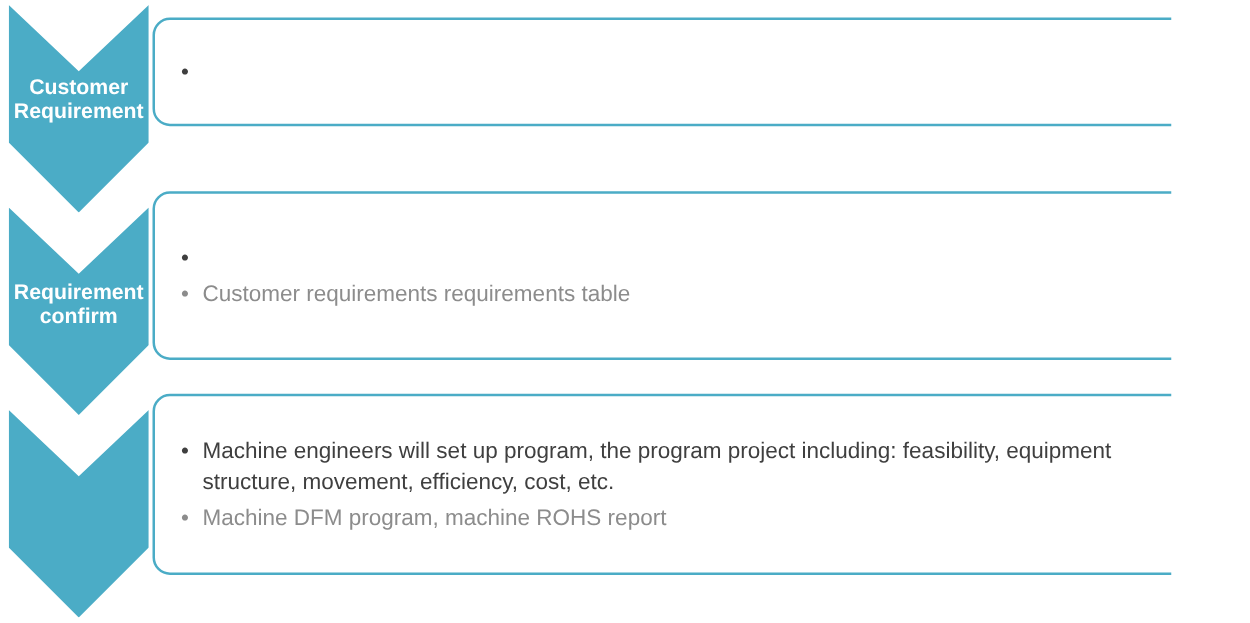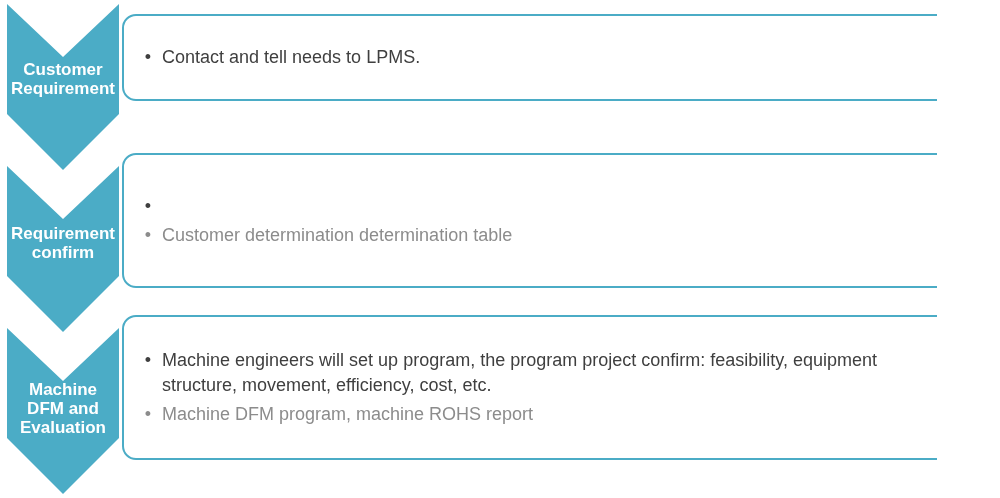--- a/index.html
+++ b/index.html
@@ -67,46 +67,42 @@
       <polygon class="chevron-shape" points="0,0 56,53 112,0 112,110 56,166 0,110"></polygon>
     </svg>
     <div class="chevron-label">Requirement
 confirm</div>
   </div>
 
   <div class="chevron chev3">
     <svg viewBox="0 0 112 166" width="112" height="166">
       <polygon class="chevron-shape" points="0,0 56,53 112,0 112,110 56,166 0,110"></polygon>
     </svg>
-    <div class="chevron-label">Machine
-DFM and
-Evaluation</div>
   </div>
 
   <div class="step-box box1">
     <div class="bullet-item bullet-dark">
       <span class="bullet-dot">•</span>
-      <span class="bullet-text">Contact and tell needs to LPMS.</span>
     </div>
   </div>
 
   <div class="step-box box2">
     <div class="bullet-item bullet-dark">
       <span class="bullet-dot">•</span>
     </div>
     <div class="bullet-item bullet-gray">
       <span class="bullet-dot">•</span>
-      <span class="bullet-text">Customer determination determination table</span>
+      <span class="bullet-text">Customer requirements requirements table</span>
     </div>
   </div>
 
   <div class="step-box box3">
     <div class="bullet-item bullet-dark">
       <span class="bullet-dot">•</span>
-      <span class="bullet-text">Machine engineers will set up program, the program project confirm: feasibility, equipment
+      <span class="bullet-text">Machine engineers will set up program, the program project including: feasibility, equipment
 structure, movement, efficiency, cost, etc.</span>
     </div>
     <div class="bullet-item bullet-gray">
       <span class="bullet-dot">•</span>
       <span class="bullet-text">Machine DFM program, machine ROHS report</span>
     </div>
   </div>
 
 </div>
 

